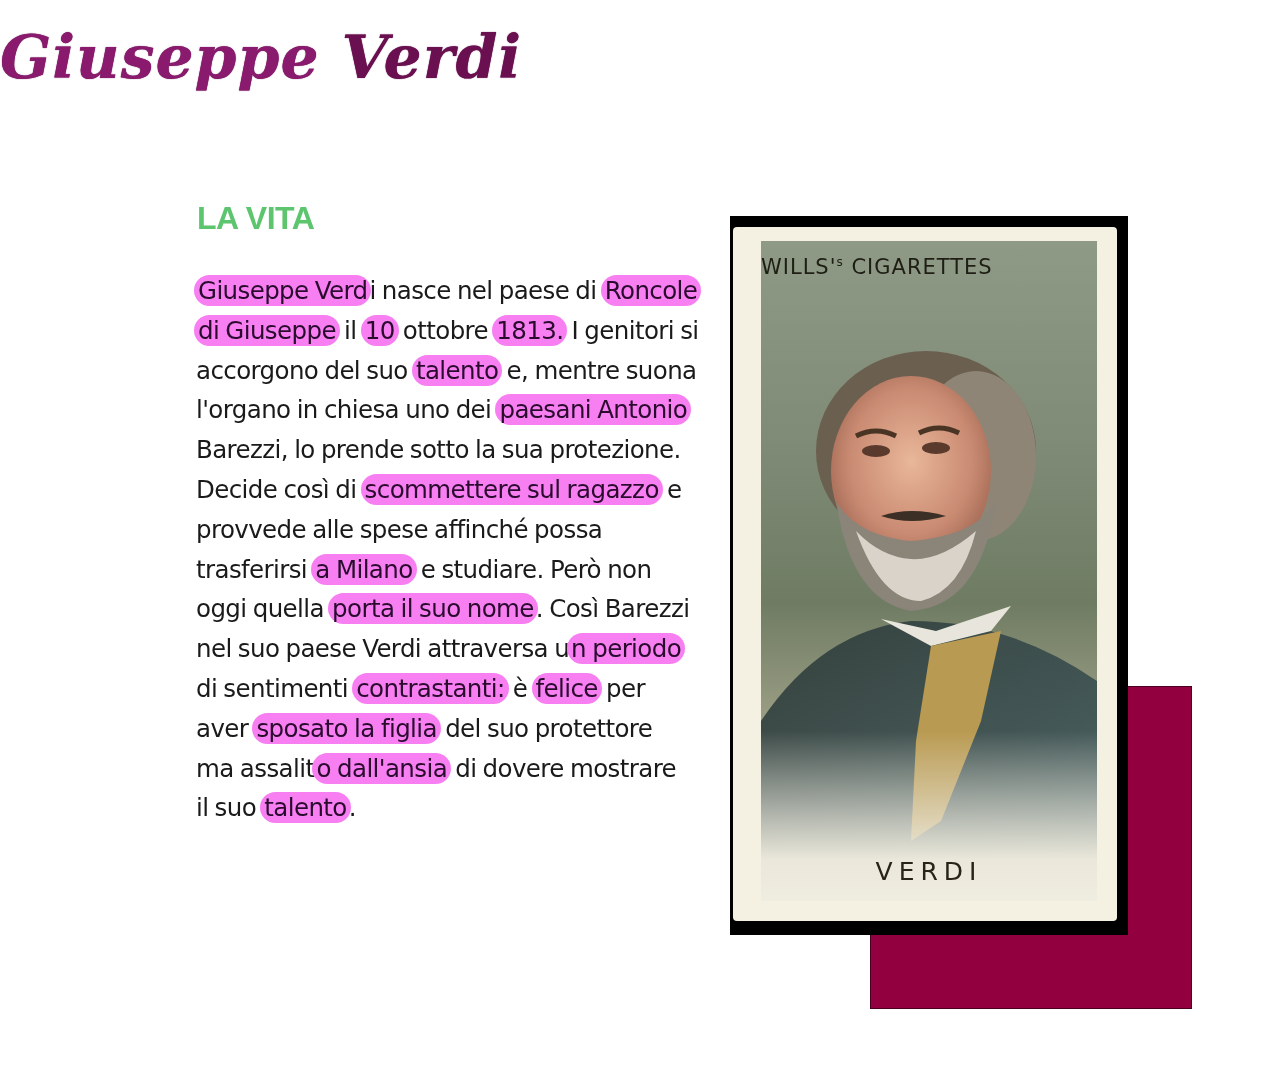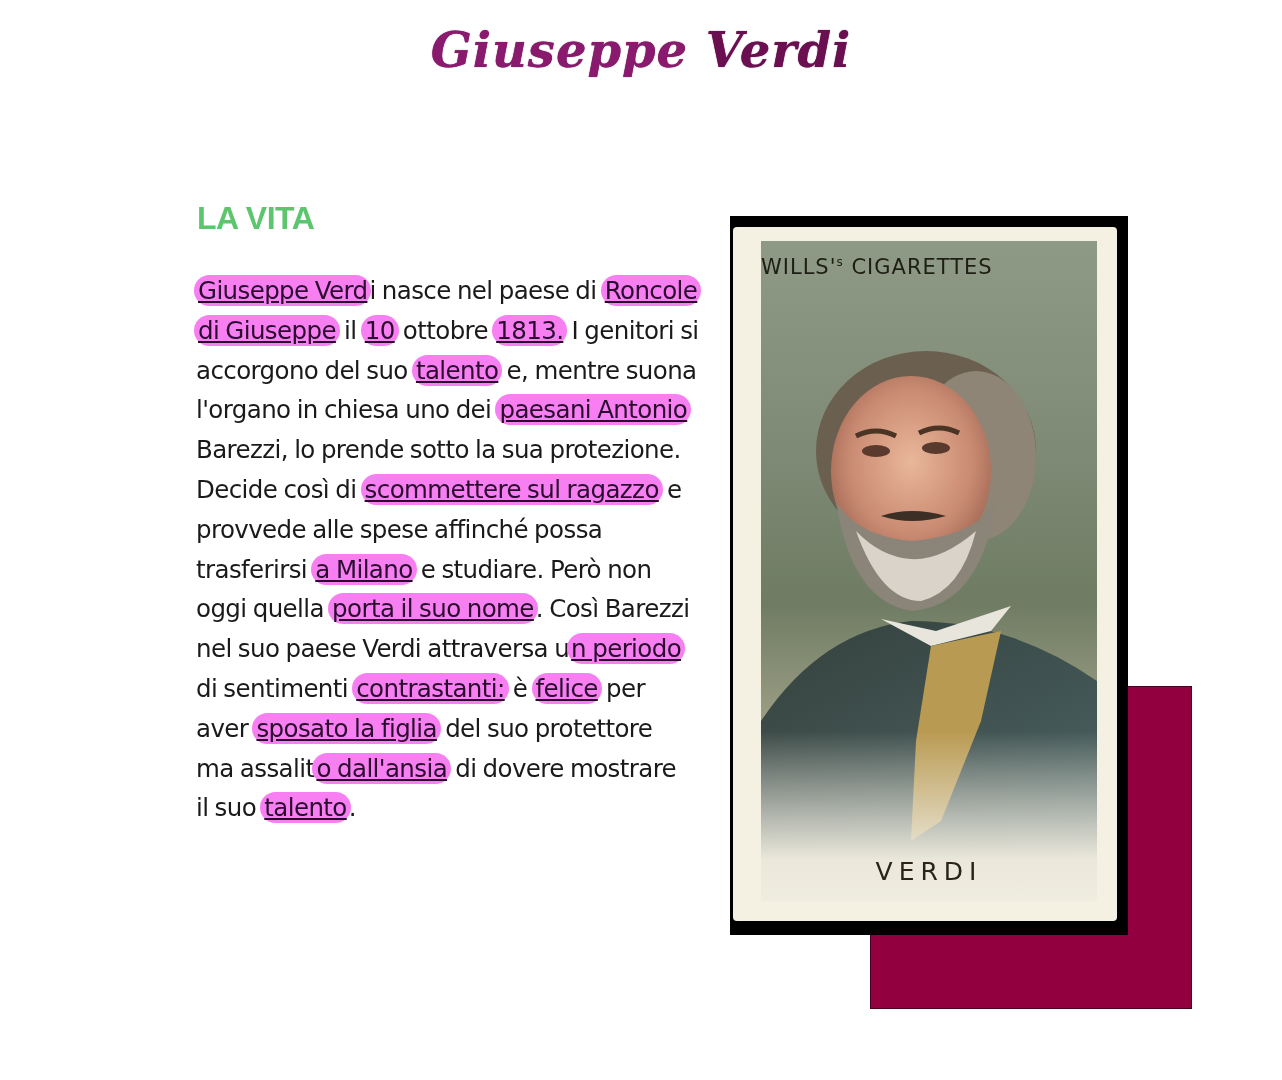--- a/index.html
+++ b/index.html
@@ -1,42 +1,41 @@
 <!DOCTYPE html>
 <html><head>
 <meta charset="utf-8">
 <style>
   html, body { margin:0; padding:0; }
   body {
     width:1282px; height:1080px; background:#ffffff; position:relative; overflow:hidden;
     font-family: "DejaVu Sans", sans-serif;
   }
   .title {
-    position:absolute; left:0; top:22px; width:1282px; text-align:center;
+    position:absolute; left:0; top:22px; width:1282px; text-align:left;
     font-family: "DejaVu Serif", serif; font-style:italic; font-weight:bold;
-    font-size:48px; color:#8a1a6e; letter-spacing:1px;
+    font-size:60px; color:#8a1a6e; letter-spacing:1px;
     text-shadow: 0 0 1px #5a0e46;
   }
   .title .dark { color:#6a0f50; }
   .section-heading {
     position:absolute; left:197px; top:200px;
     font-family: "Liberation Sans", sans-serif; font-size:32px; color:#5cc56e;
     letter-spacing:-0.5px;
     font-weight:bold;
   }
   .body-text {
     position:absolute; left:196px; top:271px; width:520px;
     font-family: "DejaVu Sans", sans-serif; font-size:24.5px; line-height:39.8px;
     color:#1a1a1a; letter-spacing:-0.6px; word-spacing:-1px;
   }
   .line { white-space:nowrap; display:block; height:39.8px; }
   .hl {
     background:#f77ff2; border-radius:18px; padding:1px 4px; margin:8px -2px;
     color:#2a0b2e;
-    text-decoration:underline;
   }
   .crimson-box {
     position:absolute; left:871px; top:687px; width:320px; height:321px;
     background:#920040; box-shadow: 0 0 0 1px #4a0020;
   }
   .card-frame {
     position:absolute; left:730px; top:216px; width:398px; height:719px;
     background:#000;
   }
   .card {

